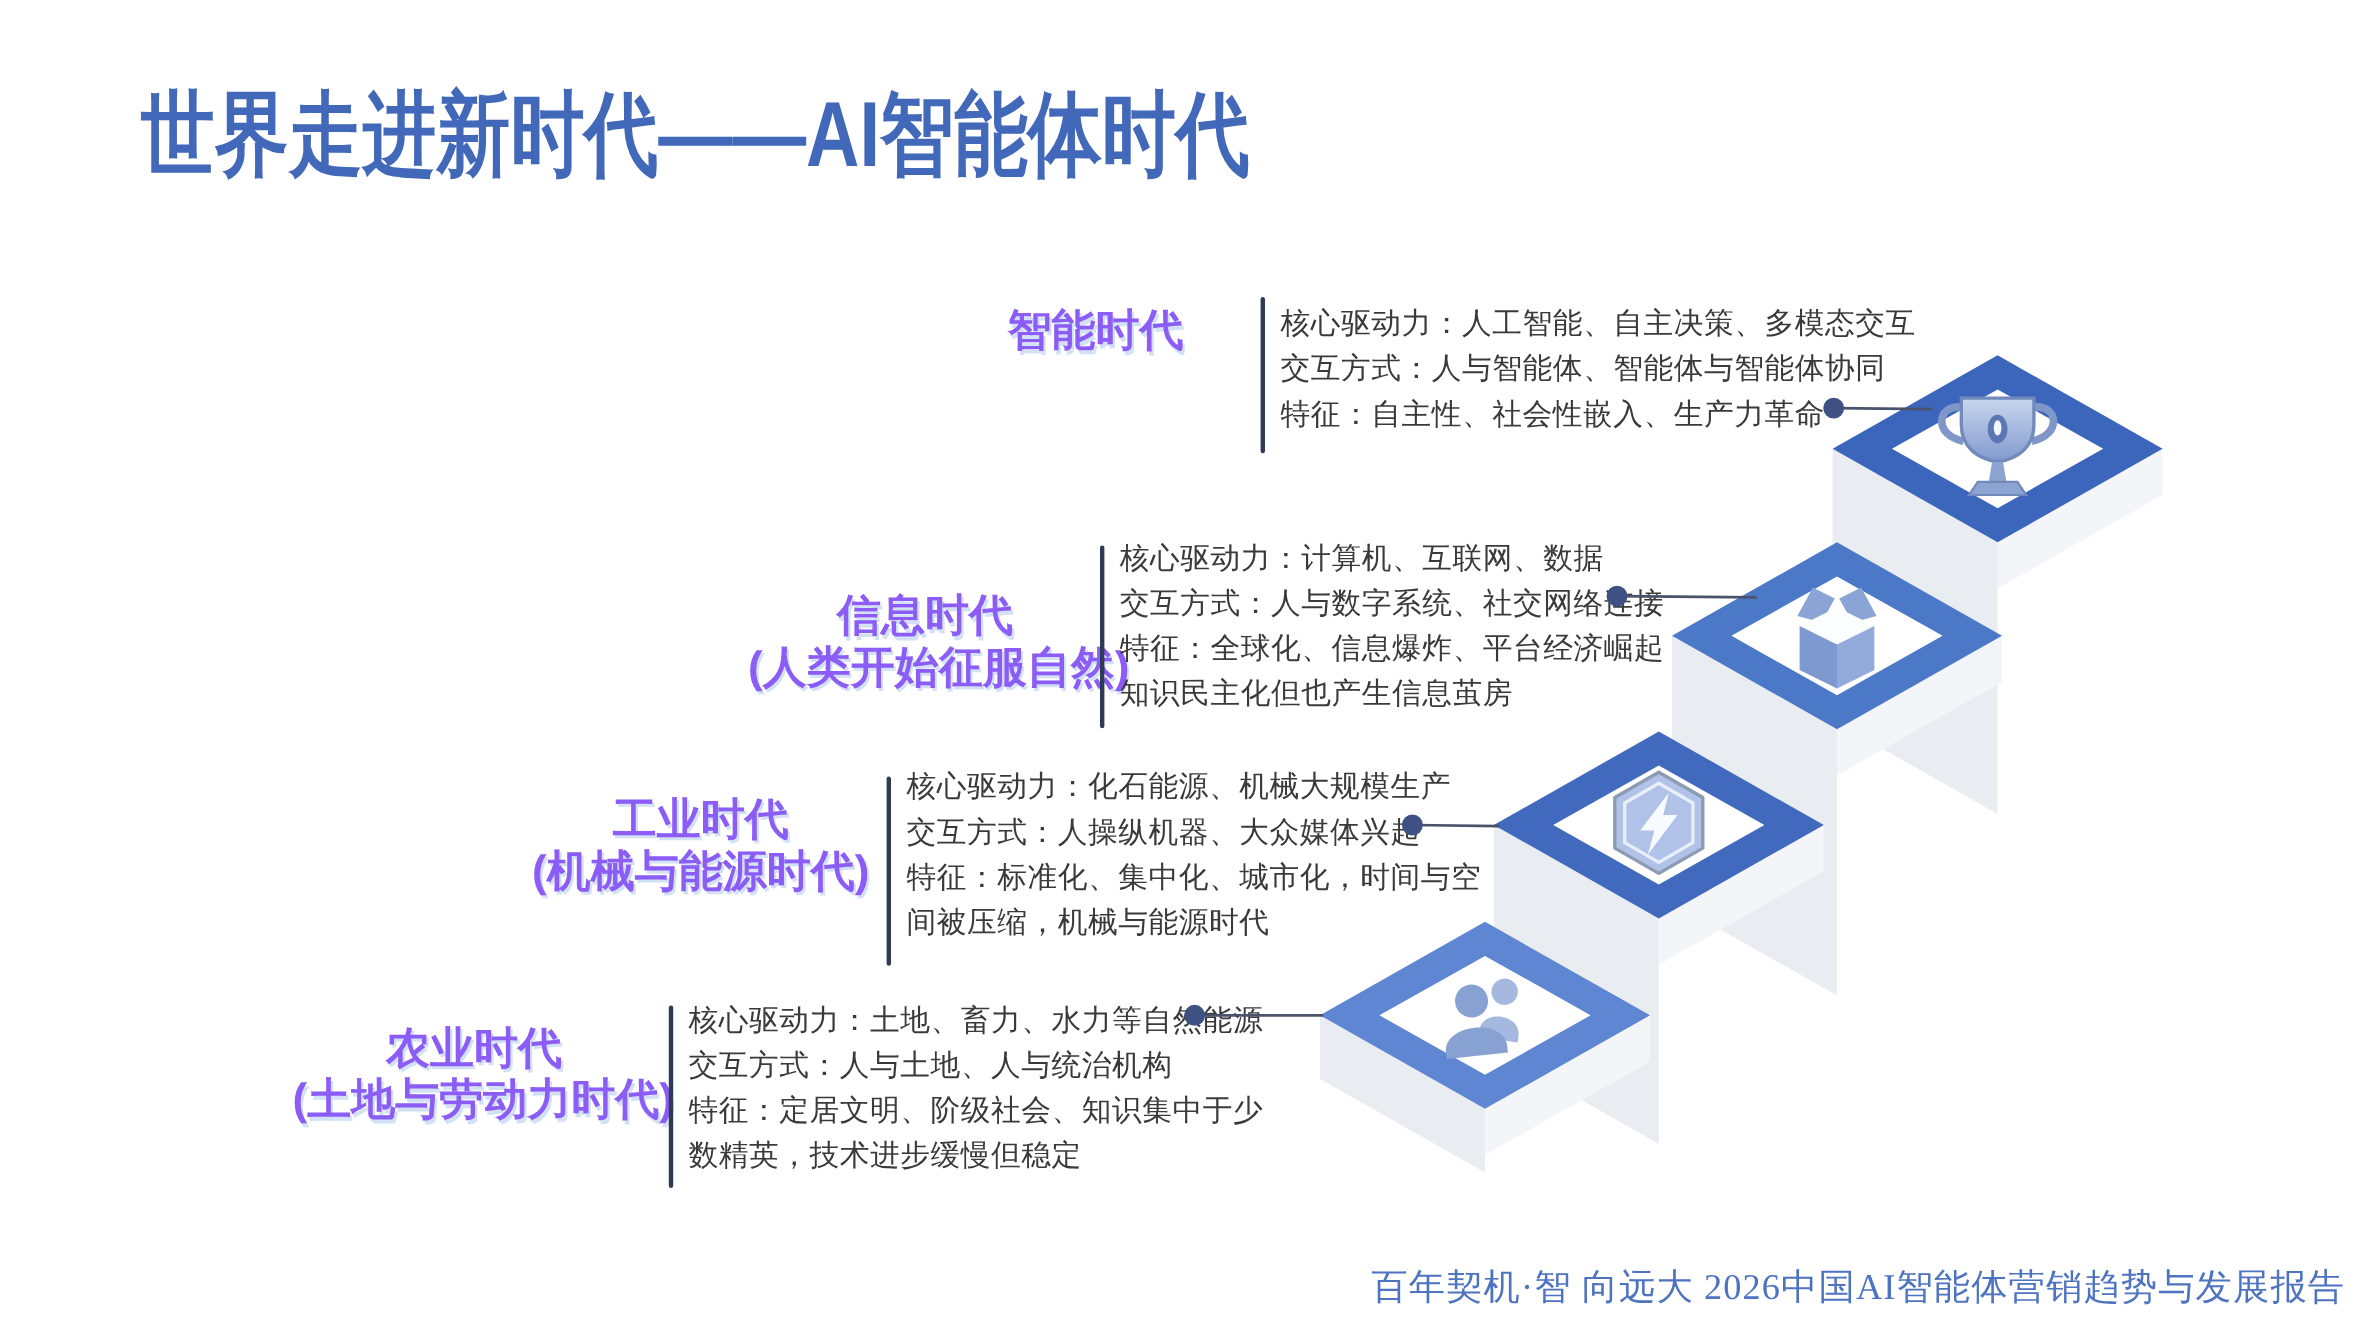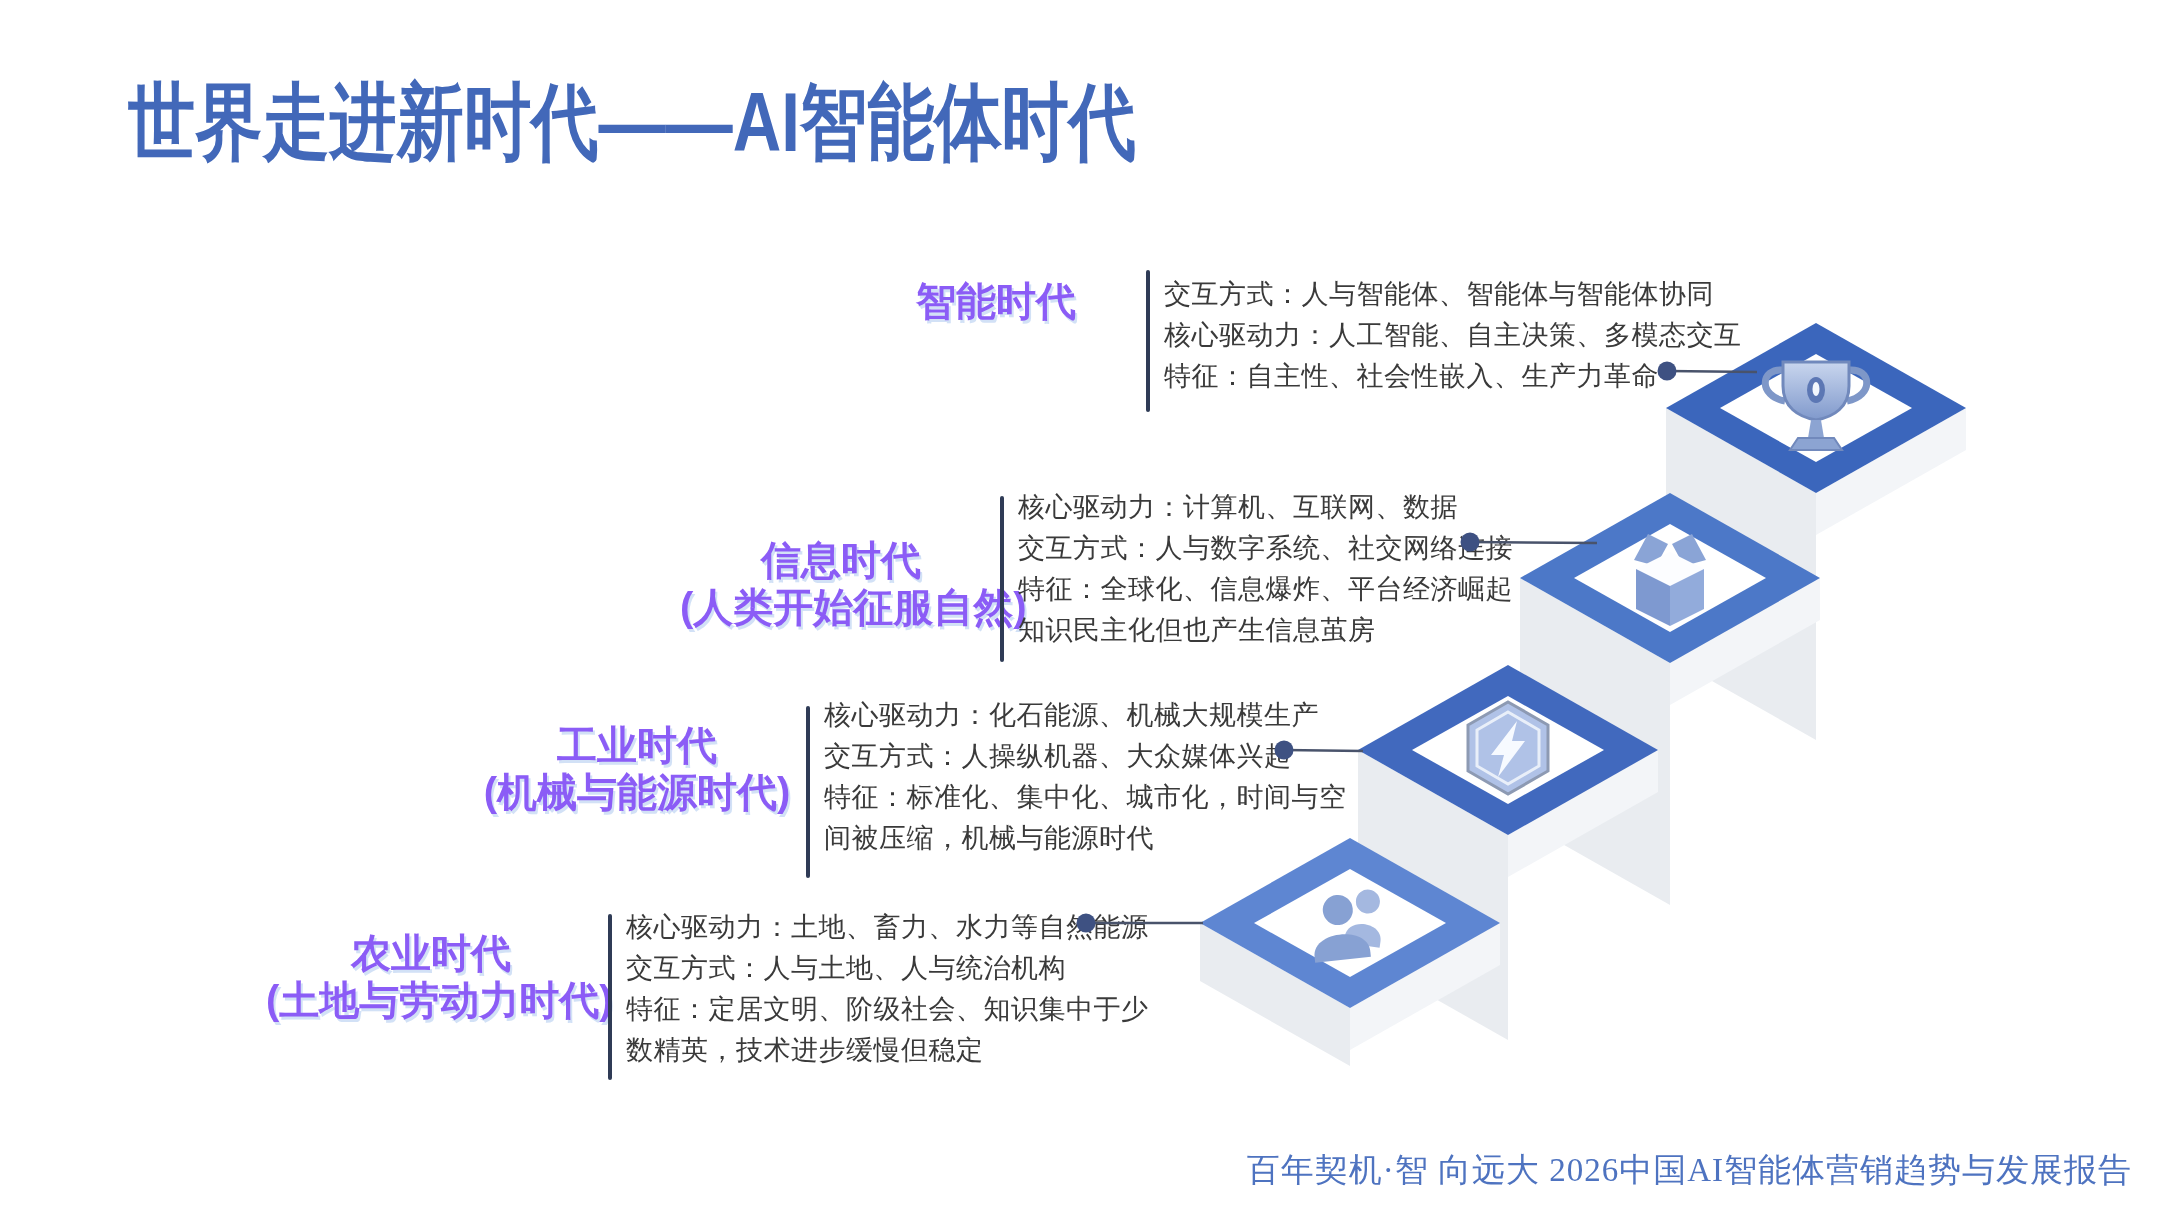--- a/index.html
+++ b/index.html
@@ -51,22 +51,22 @@
 </head>
 <body>
 
 <div class="page-title">世界走进新时代——AI智能体时代</div>
 
 <div class="era-heading" id="h1">
   <div>智能时代</div>
 </div>
 <div class="era-divider" id="d1"></div>
 <div class="era-desc" id="t1">
+  <div>核心驱动力：人工智能、自主决策、多模态交互</div>
   <div>交互方式：人与智能体、智能体与智能体协同</div>
-  <div>核心驱动力：人工智能、自主决策、多模态交互</div>
   <div>特征：自主性、社会性嵌入、生产力革命</div>
 </div>
 
 <div class="era-heading" id="h2">
   <div>信息时代</div>
   <div>(人类开始征服自然)</div>
 </div>
 <div class="era-divider" id="d2"></div>
 <div class="era-desc" id="t2">
   <div>核心驱动力：计算机、互联网、数据</div>

